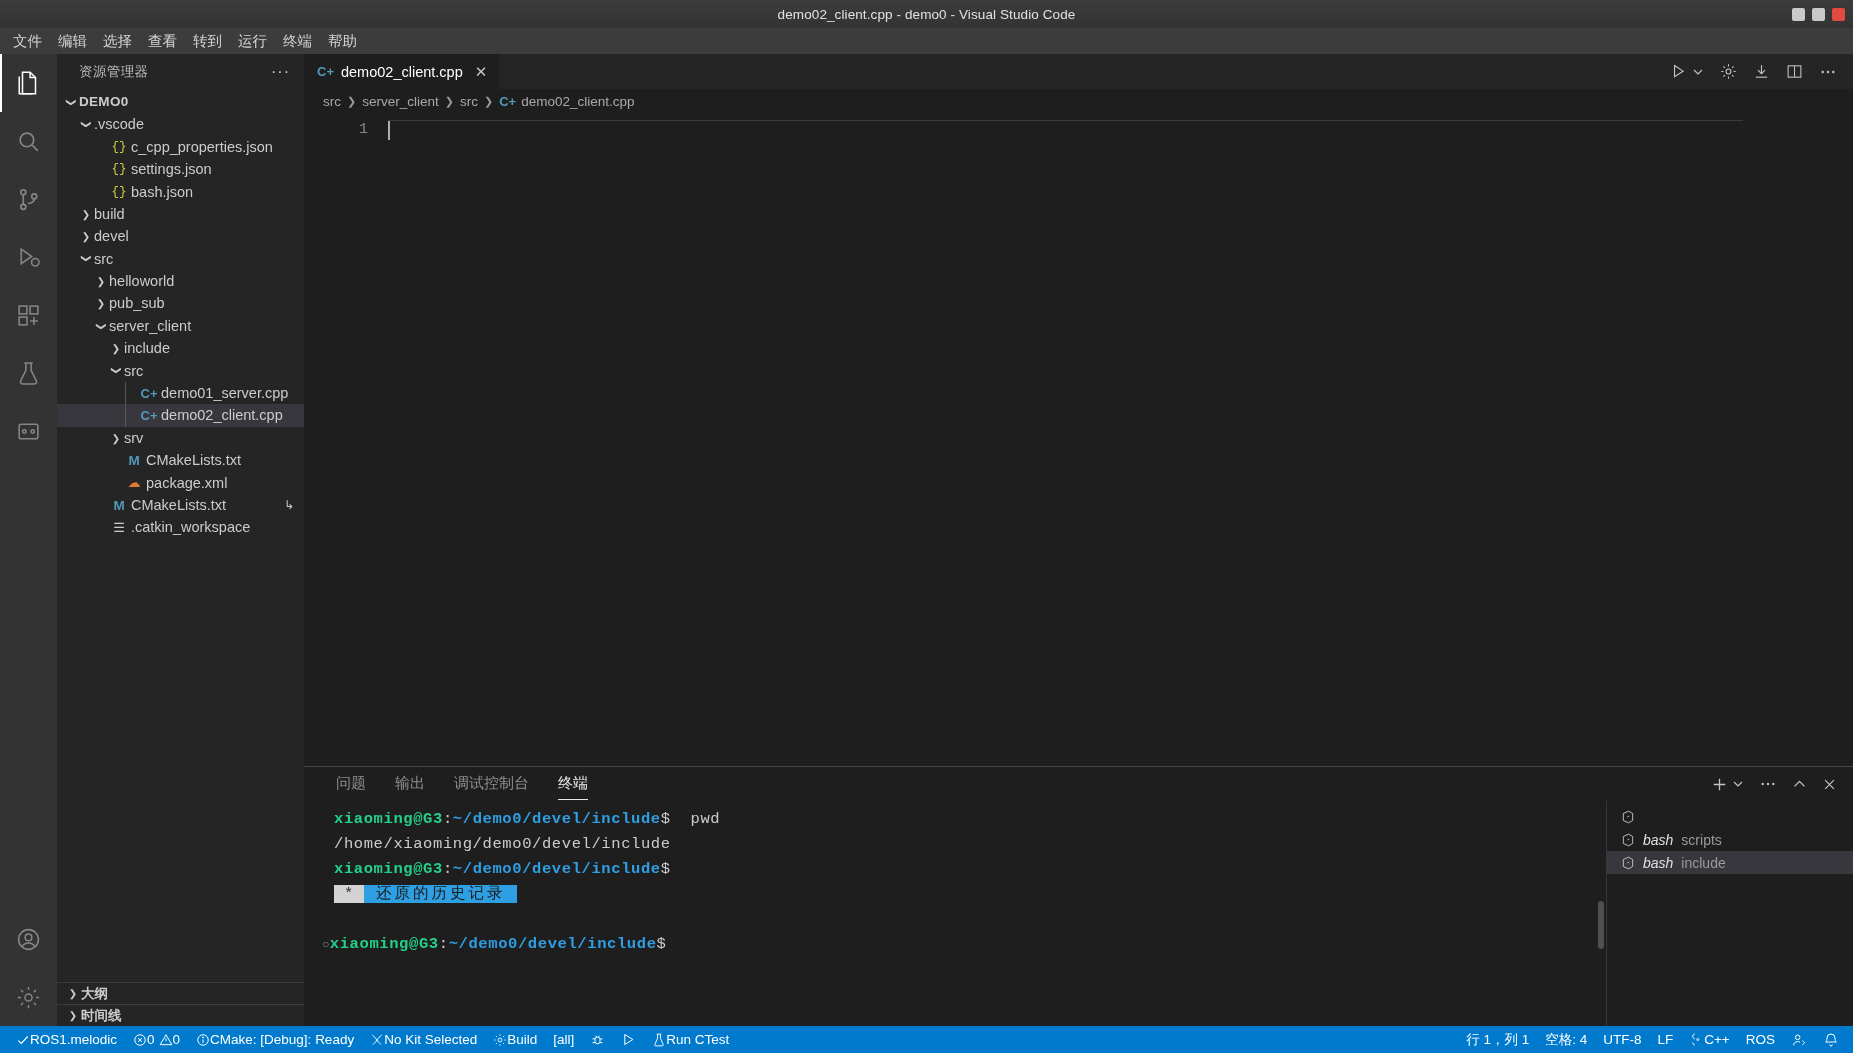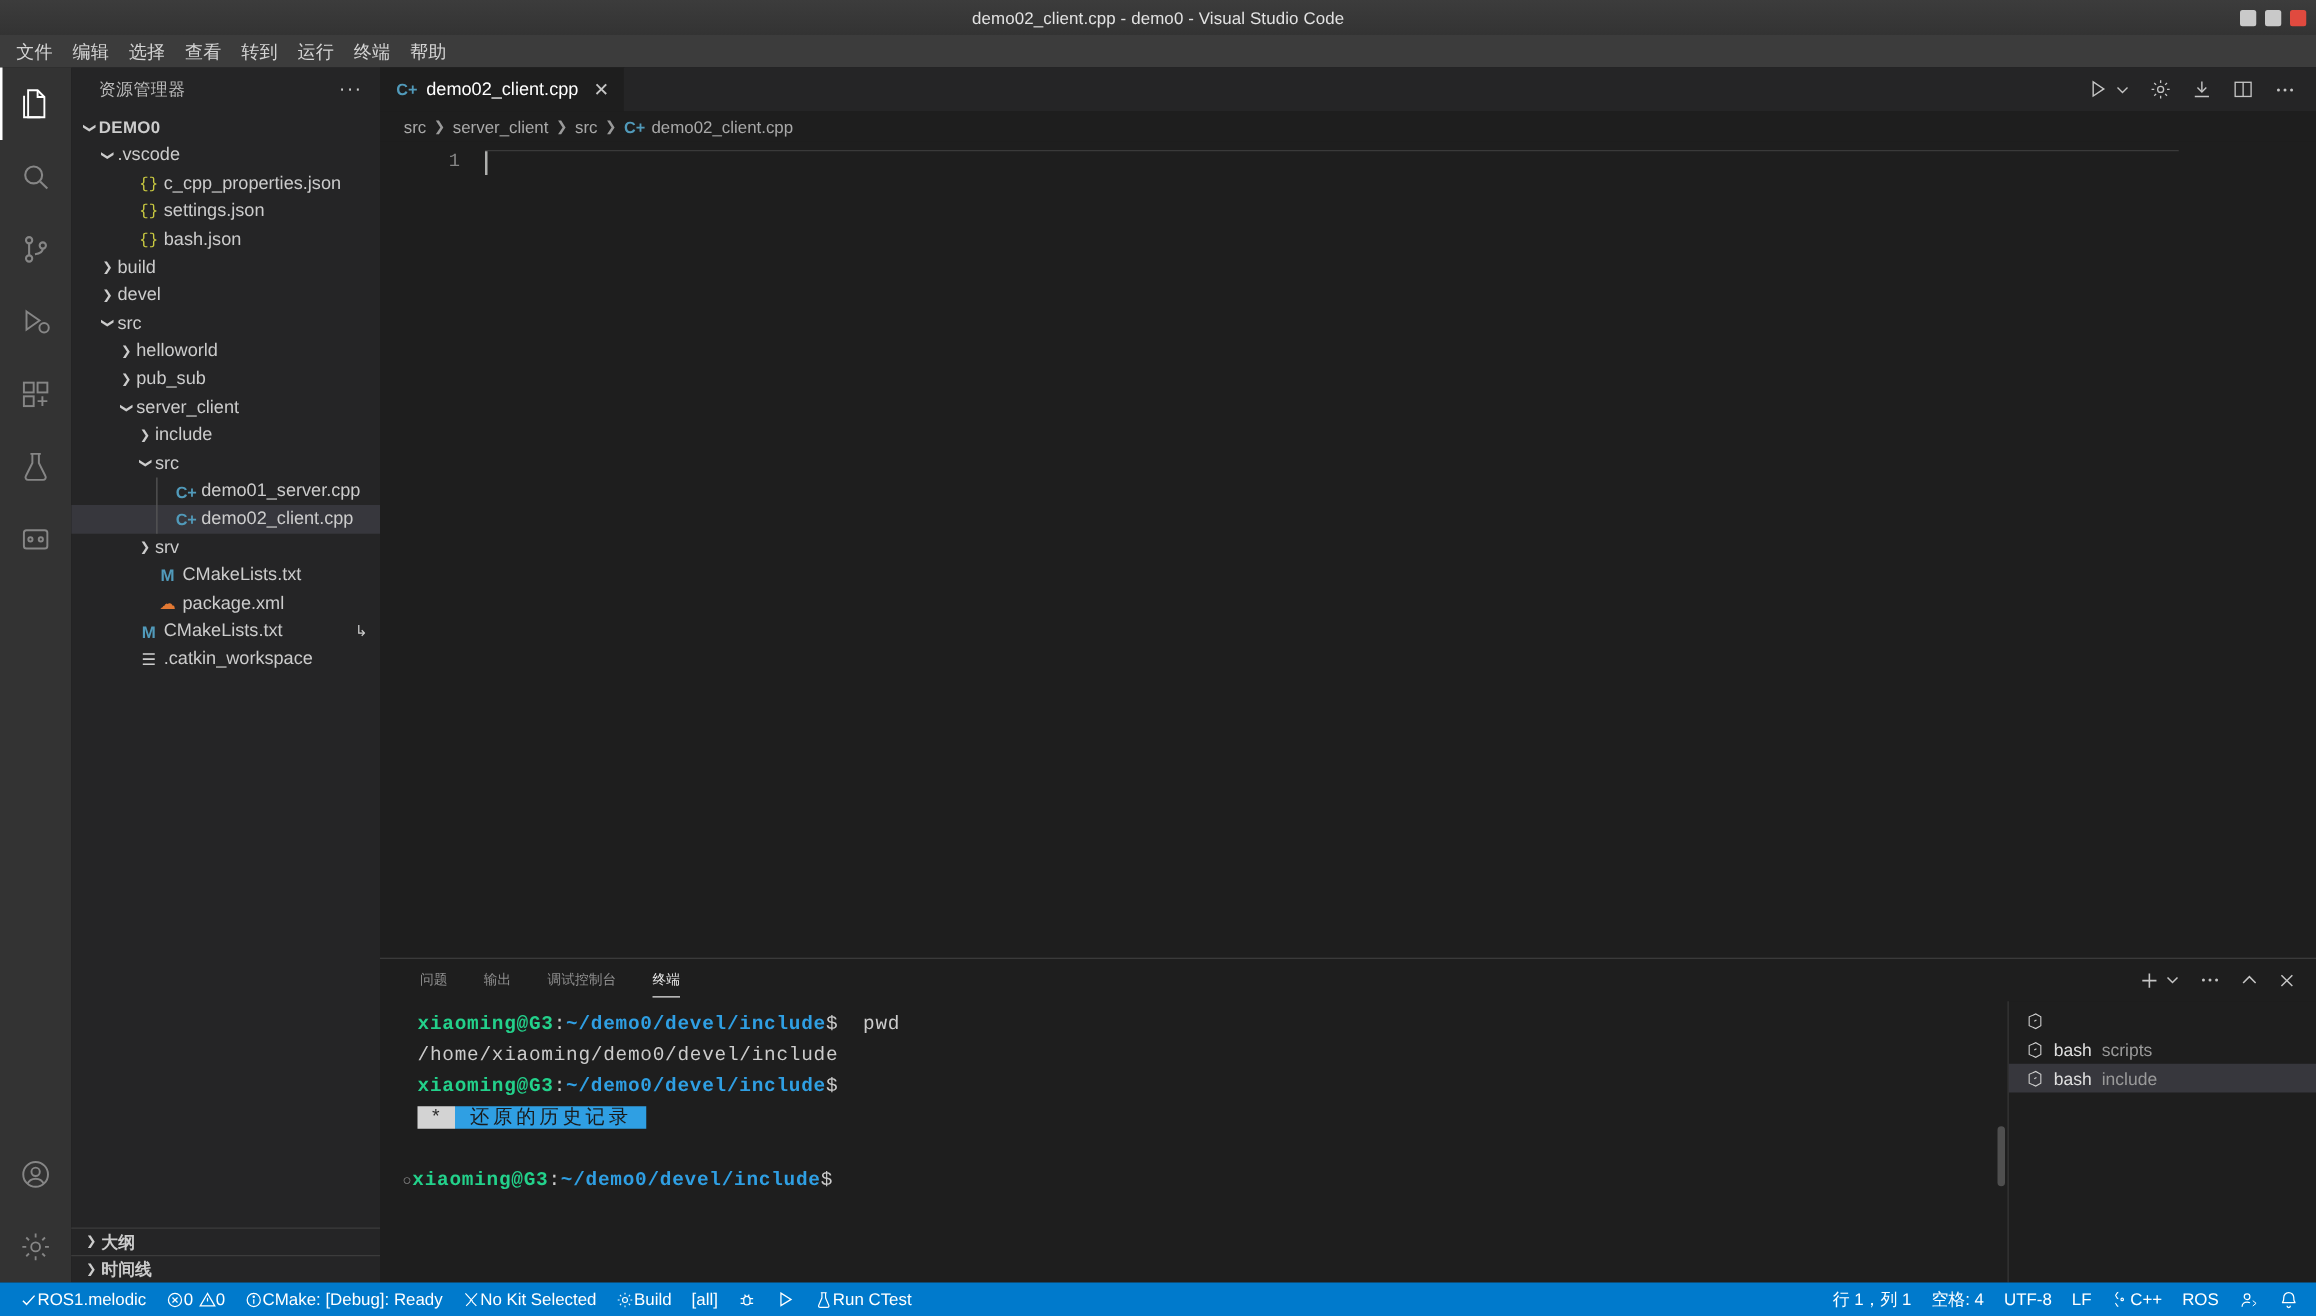--- a/index.html
+++ b/index.html
@@ -118,21 +118,21 @@
     position: absolute; left: 84px; right: 110px; top: 7px; height: 1px; background: #3a3a3a;
   }
   .code-caret {
     position: absolute; left: 84px; top: 8px; width: 2px; height: 19px; background: #aeafad;
   }
 
   
   .panel { flex: 0 0 260px; background: #1e1e1e; border-top: 1px solid #444; display: flex; flex-direction: column; }
   .panel-head { height: 34px; display: flex; align-items: center; padding: 0 10px 0 22px; }
   .ptab {
-    color: #8e8e8e; font-size: 11px; padding: 4px 10px 5px; margin-right: 9px;
+    color: #8e8e8e; font-size: 15px; padding: 4px 10px 5px; margin-right: 9px;
     position: relative; cursor: pointer; white-space: nowrap;
   }
   .ptab.active { color: #e7e7e7; }
   .ptab.active::after {
     content: ''; position: absolute; left: 10px; right: 10px; bottom: -2px; height: 1px; background: #e7e7e7;
   }
   .panel-actions { margin-left: auto; display: flex; align-items: center; gap: 15px; color: #c5c5c5; padding-right: 6px; }
   .pa { cursor: pointer; font-size: 15px; display: flex; align-items: center; }
 
   .panel-body { flex: 1 1 auto; display: flex; min-height: 0; }
@@ -152,21 +152,21 @@
   .bullet { color: #8a8a8a; font-size: 12px; }
   .term-scroll {
     position: absolute; right: 2px; top: 100px; width: 6px; height: 48px; background: #4f4f4f; border-radius: 3px;
   }
   .termlist {
     width: 247px; flex: 0 0 247px; background: #1e1e1e; border-left: 1px solid #373737;
     padding-top: 4px; font-size: 14px; color: #cccccc;
   }
   .tl-row { height: 23px; display: flex; align-items: center; gap: 8px; padding-left: 14px; cursor: pointer; }
   .tl-row.selected { background: #37373d; }
-  .tl-name { color: #e0e0e0; }
+  .tl-name { color: #e0e0e0; font-style: italic; }
   .tl-sub { color: #9a9a9a; }
   .tl-ico { width: 14px; text-align: center; color: #cfcfcf; }
 
   
   .statusbar {
     height: 27px; flex: 0 0 27px; background: #007acc; display: flex; align-items: center;
     color: #ffffff; font-size: 13.5px; padding: 0 6px 0 8px;
   }
   .sb { display: flex; align-items: center; gap: 0; padding: 0 8px; height: 34px; cursor: pointer; white-space: nowrap; }
   .sb-right { margin-left: auto; display: flex; align-items: center; }

